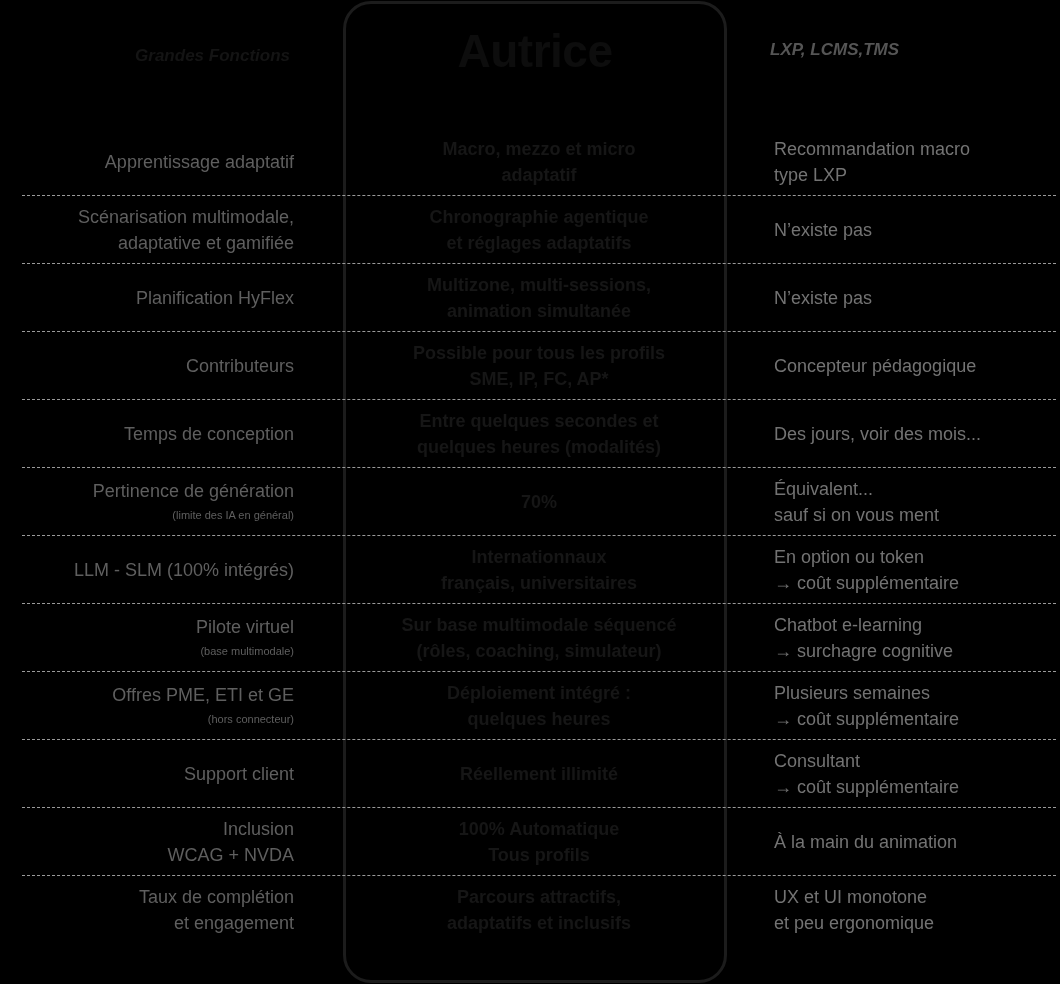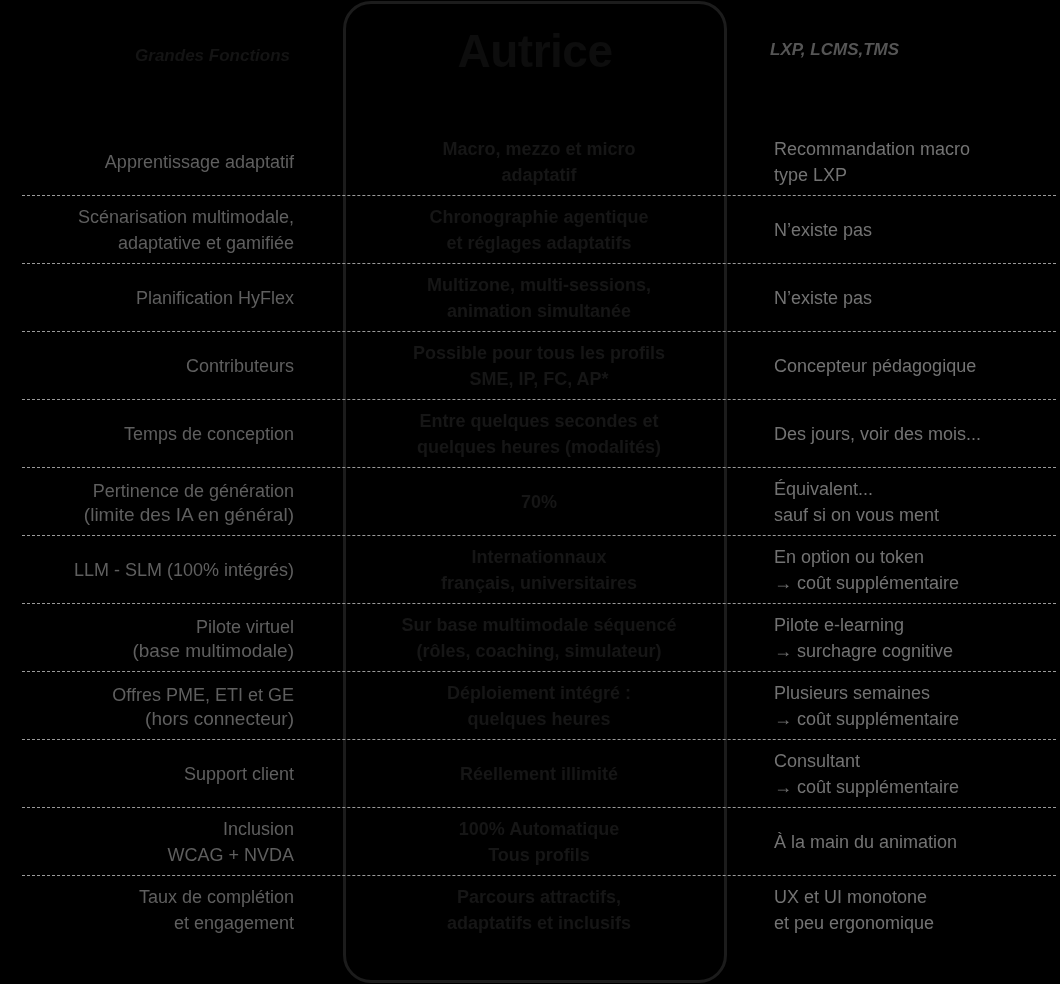--- a/index.html
+++ b/index.html
@@ -14,21 +14,21 @@
   .hdr-right { position: absolute; left: 770px; top: 40px; font-size: 17px; font-weight: bold;
                font-style: italic; color: #555; white-space: nowrap; }
   .rows { position: absolute; left: 4px; top: 128px; width: 1060px; }
   .row { position: relative; height: 68px; }
   .row .divider { position: absolute; left: 18px; right: 8px; bottom: 0;
                   border-bottom: 1px dashed #9a9a9a; height: 0; }
   .cell { position: absolute; top: 0; bottom: 1px; display: flex; flex-direction: column;
           justify-content: center; line-height: 26px; }
   .c-left { right: 770px; width: 320px; align-items: flex-end; text-align: right;
             color: #5f5f5f; font-size: 18px; }
-  .c-left .sub { font-size: 19px; line-height: 22px; }
+  .c-left .sub { font-size: 11px; line-height: 22px; }
   .c-mid { left: 346px; width: 378px; align-items: center; text-align: center;
            color: #161616; font-size: 18px; font-weight: bold; }
   .c-right { left: 770px; width: 290px; align-items: flex-start; text-align: left;
              color: #737373; font-size: 18px; }
   .line { white-space: nowrap; display: block; }
 </style>
 </head>
 <body>
 
 <div class="box"></div>
@@ -136,21 +136,21 @@
     <div class="row">
     <div class="cell c-left">
         <span class="line">Pilote virtuel</span>
         <span class="line sub">(base multimodale)</span>
       </div>
     <div class="cell c-mid">
         <span class="line">Sur base multimodale séquencé</span>
         <span class="line">(rôles, coaching, simulateur)</span>
       </div>
     <div class="cell c-right">
-        <span class="line">Pilote e-learning</span>
+        <span class="line">Chatbot e-learning</span>
         <span class="line">→ surchagre cognitive</span>
       </div>
     <div class="divider"></div>
   </div>
     <div class="row">
     <div class="cell c-left">
         <span class="line">Offres PME, ETI et GE</span>
         <span class="line sub">(hors connecteur)</span>
       </div>
     <div class="cell c-mid">

